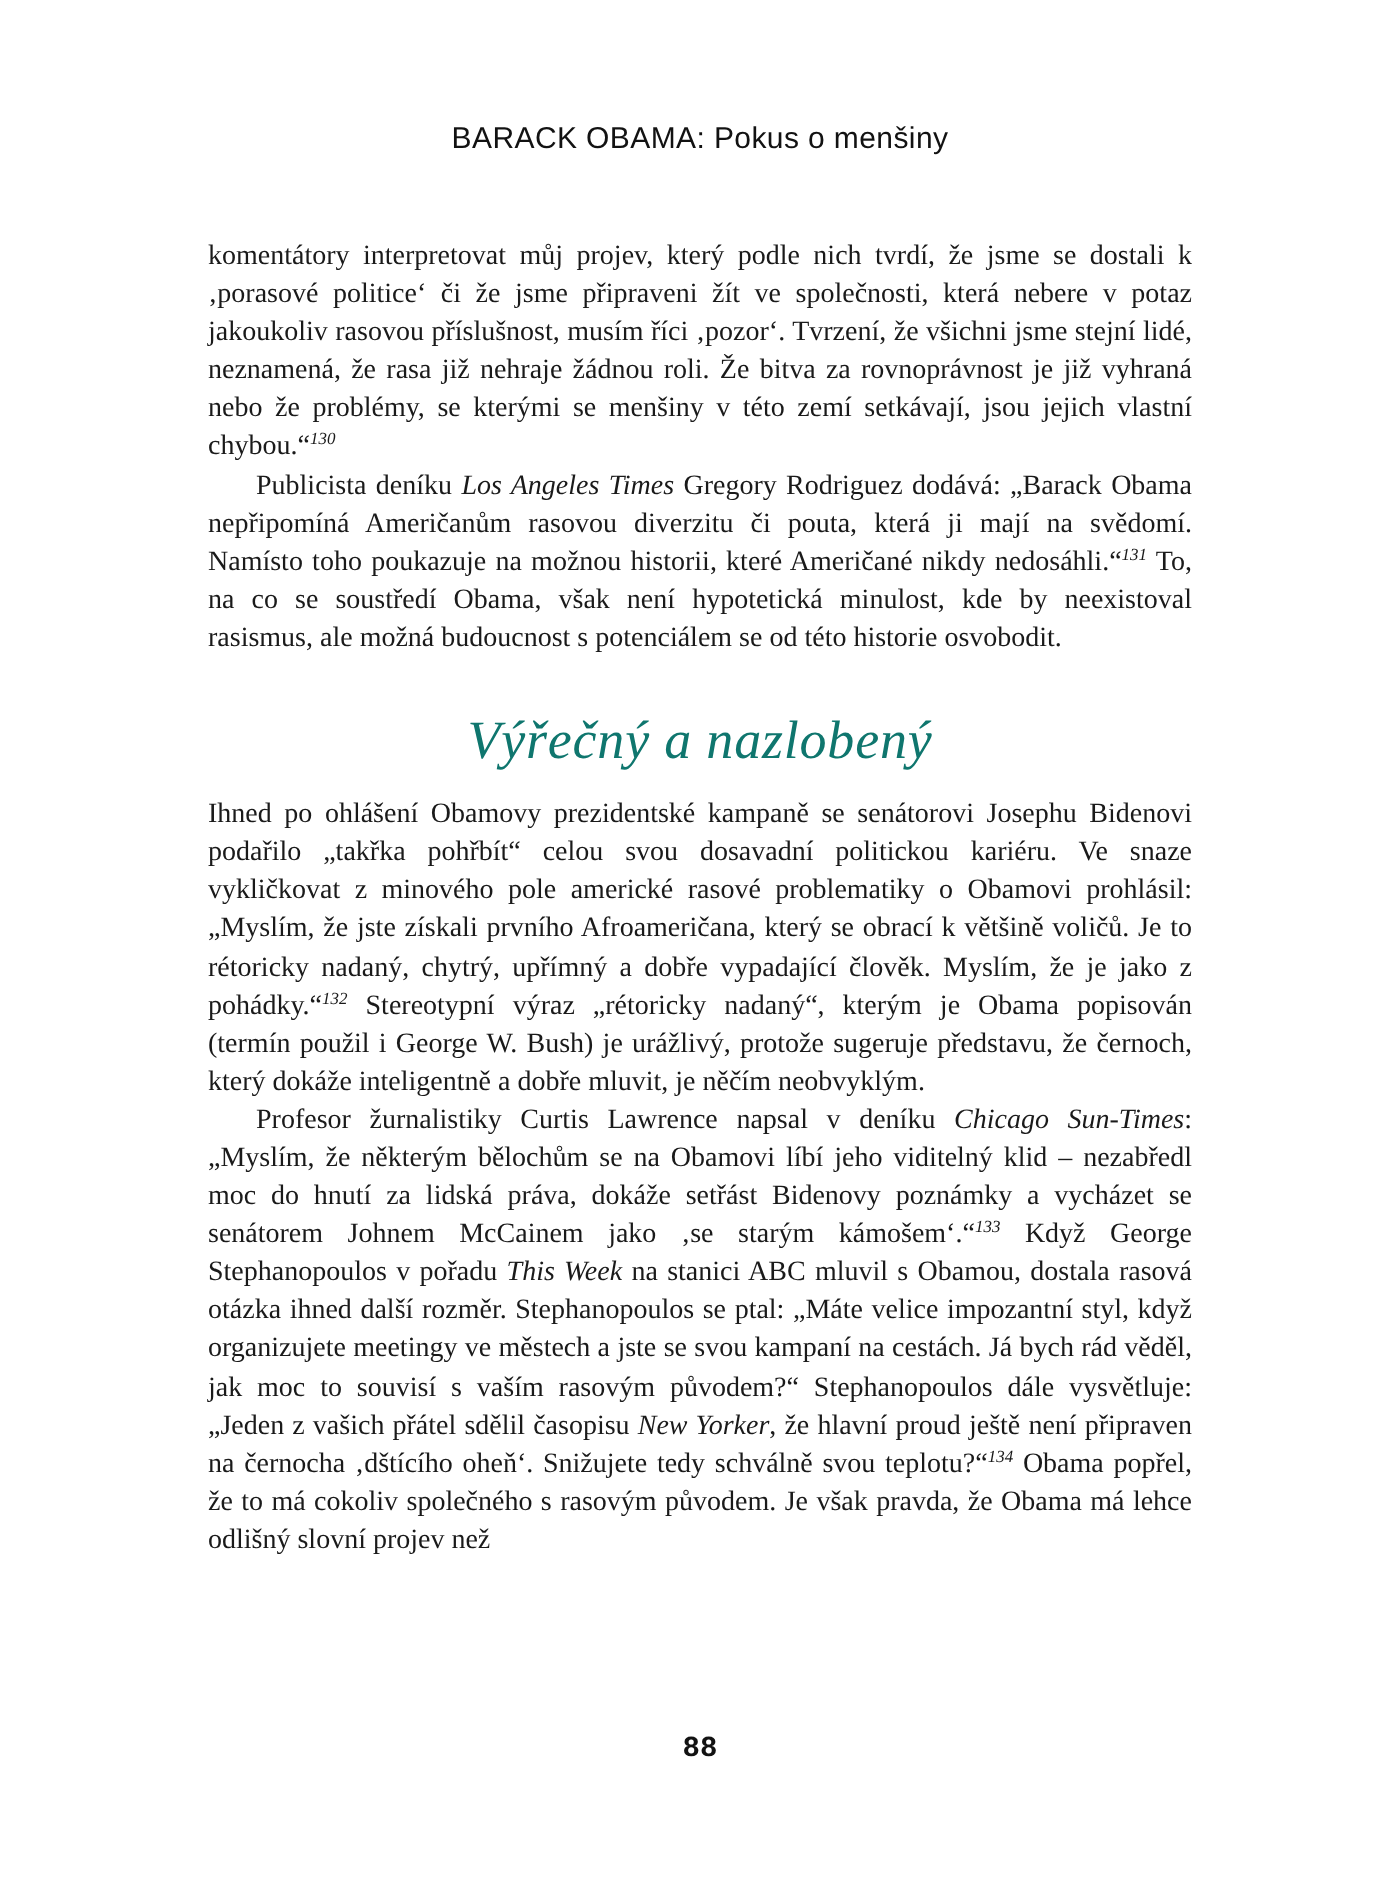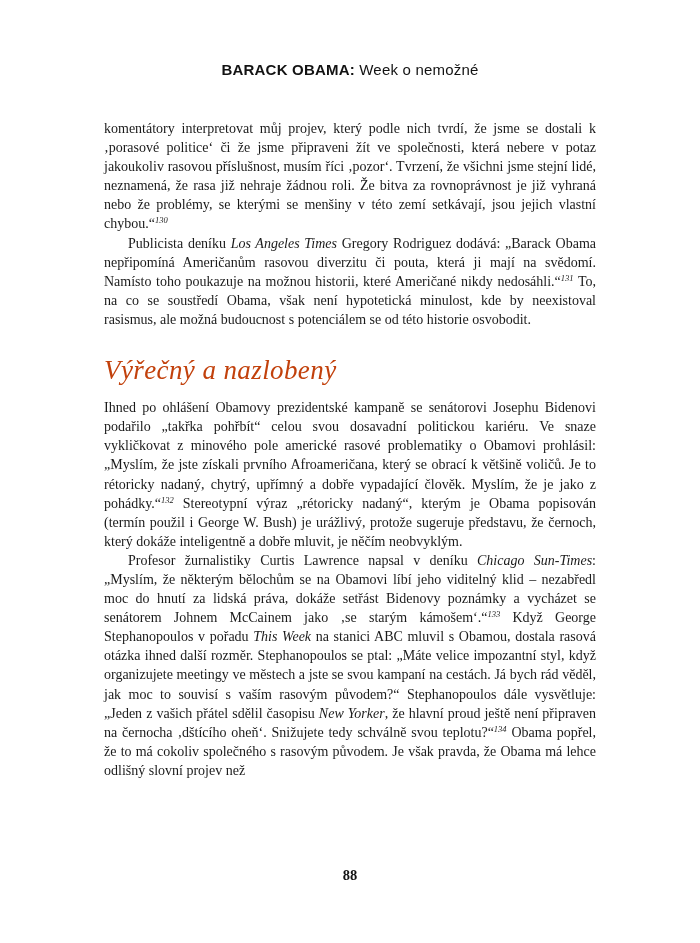--- a/index.html
+++ b/index.html
@@ -16,21 +16,21 @@
     position: absolute;
     top: 61px;
     left: 0;
     width: 100%;
     text-align: center;
     font-family: "Liberation Sans", sans-serif;
     font-size: 15px;
     letter-spacing: 0.2px;
     color: #121212;
   }
-  .running-header .title-bold { font-weight: 700; }
+  .running-header .title-bold { font-weight: 400; }
   .content {
     position: absolute;
     top: 119px;
     left: 104px;
     width: 492px;
     font-family: "Liberation Serif", serif;
     font-size: 14px;
     line-height: 19.1px;
     text-align: justify;
     color: #1a1a1a;
@@ -45,44 +45,44 @@
     position: relative;
     top: -5px;
     font-style: italic;
   }
   .section-heading {
     font-family: "Liberation Serif", serif;
     font-style: italic;
     font-weight: 500;
     font-size: 27px;
     letter-spacing: 0.4px;
-    text-align: left;
+    text-align: center;
     text-indent: 0;
     margin: 32px 0 18px 0;
-    color: #c2410c;
+    color: #0f766e;
   }
   .page-number {
     position: absolute;
     top: 867px;
     left: 0;
     width: 100%;
     text-align: center;
-    font-family: Liberation Serif, serif;
+    font-family: Liberation Mono, monospace;
     font-weight: 700;
     font-size: 14.5px;
     color: #121212;
   }
 </style>
 </head>
 <body>
 
 <div class="page">
 
   <div class="running-header">
-    <span class="title-bold">BARACK OBAMA:</span><span> Week o nemožné</span>
+    <span class="title-bold">BARACK OBAMA:</span><span> Pokus o menšiny</span>
   </div>
 
   <div class="content">
       <p class="para"><span>komentátory interpretovat můj projev, který podle nich tvrdí, že jsme se dostali k ‚porasové politice‘ či že jsme připraveni žít ve společnosti, která nebere v potaz jakoukoliv rasovou příslušnost, musím říci ‚pozor‘. Tvrzení, že všichni jsme stejní lidé, neznamená, že rasa již nehraje žádnou roli. Že bitva za rovnoprávnost je již vyhraná nebo že problémy, se kterými se menšiny v této zemí setkávají, jsou jejich vlastní chybou.“</span><sup>130</sup></p>
       <p class="para indent"><span>Publicista deníku </span><em>Los Angeles Times</em><span> Gregory Rodriguez dodává: „Barack Obama nepřipomíná Američanům rasovou diverzitu či pouta, která ji mají na svědomí. Namísto toho poukazuje na možnou historii, které Američané nikdy nedosáhli.“</span><sup>131</sup><span> To, na co se soustředí Obama, však není hypotetická minulost, kde by neexistoval rasismus, ale možná budoucnost s potenciálem se od této historie osvobodit.</span></p>
       <h2 class="section-heading">Výřečný a nazlobený</h2>
       <p class="para"><span>Ihned po ohlášení Obamovy prezidentské kampaně se senátorovi Josephu Bidenovi podařilo „takřka pohřbít“ celou svou dosavadní politickou kariéru. Ve snaze vykličkovat z minového pole americké rasové problematiky o Obamovi prohlásil: „Myslím, že jste získali prvního Afroameričana, který se obrací k většině voličů. Je to rétoricky nadaný, chytrý, upřímný a dobře vypadající člověk. Myslím, že je jako z pohádky.“</span><sup>132</sup><span> Stereotypní výraz „rétoricky nadaný“, kterým je Obama popisován (termín použil i George W. Bush) je urážlivý, protože sugeruje představu, že černoch, který dokáže inteligentně a dobře mluvit, je něčím neobvyklým.</span></p>
       <p class="para indent"><span>Profesor žurnalistiky Curtis Lawrence napsal v deníku </span><em>Chicago Sun-Times</em><span>: „Myslím, že některým bělochům se na Obamovi líbí jeho viditelný klid – nezabředl moc do hnutí za lidská práva, dokáže setřást Bidenovy poznámky a vycházet se senátorem Johnem McCainem jako ‚se starým kámošem‘.“</span><sup>133</sup><span> Když George Stephanopoulos v pořadu </span><em>This Week</em><span> na stanici ABC mluvil s Obamou, dostala rasová otázka ihned další rozměr. Stephanopoulos se ptal: „Máte velice impozantní styl, když organizujete meetingy ve městech a jste se svou kampaní na cestách. Já bych rád věděl, jak moc to souvisí s vaším rasovým původem?“ Stephanopoulos dále vysvětluje: „Jeden z vašich přátel sdělil časopisu </span><em>New Yorker</em><span>, že hlavní proud ještě není připraven na černocha ‚dštícího oheň‘. Snižujete tedy schválně svou teplotu?“</span><sup>134</sup><span> Obama popřel, že to má cokoliv společného s rasovým původem. Je však pravda, že Obama má lehce odlišný slovní projev než</span></p>
     </div>
 

